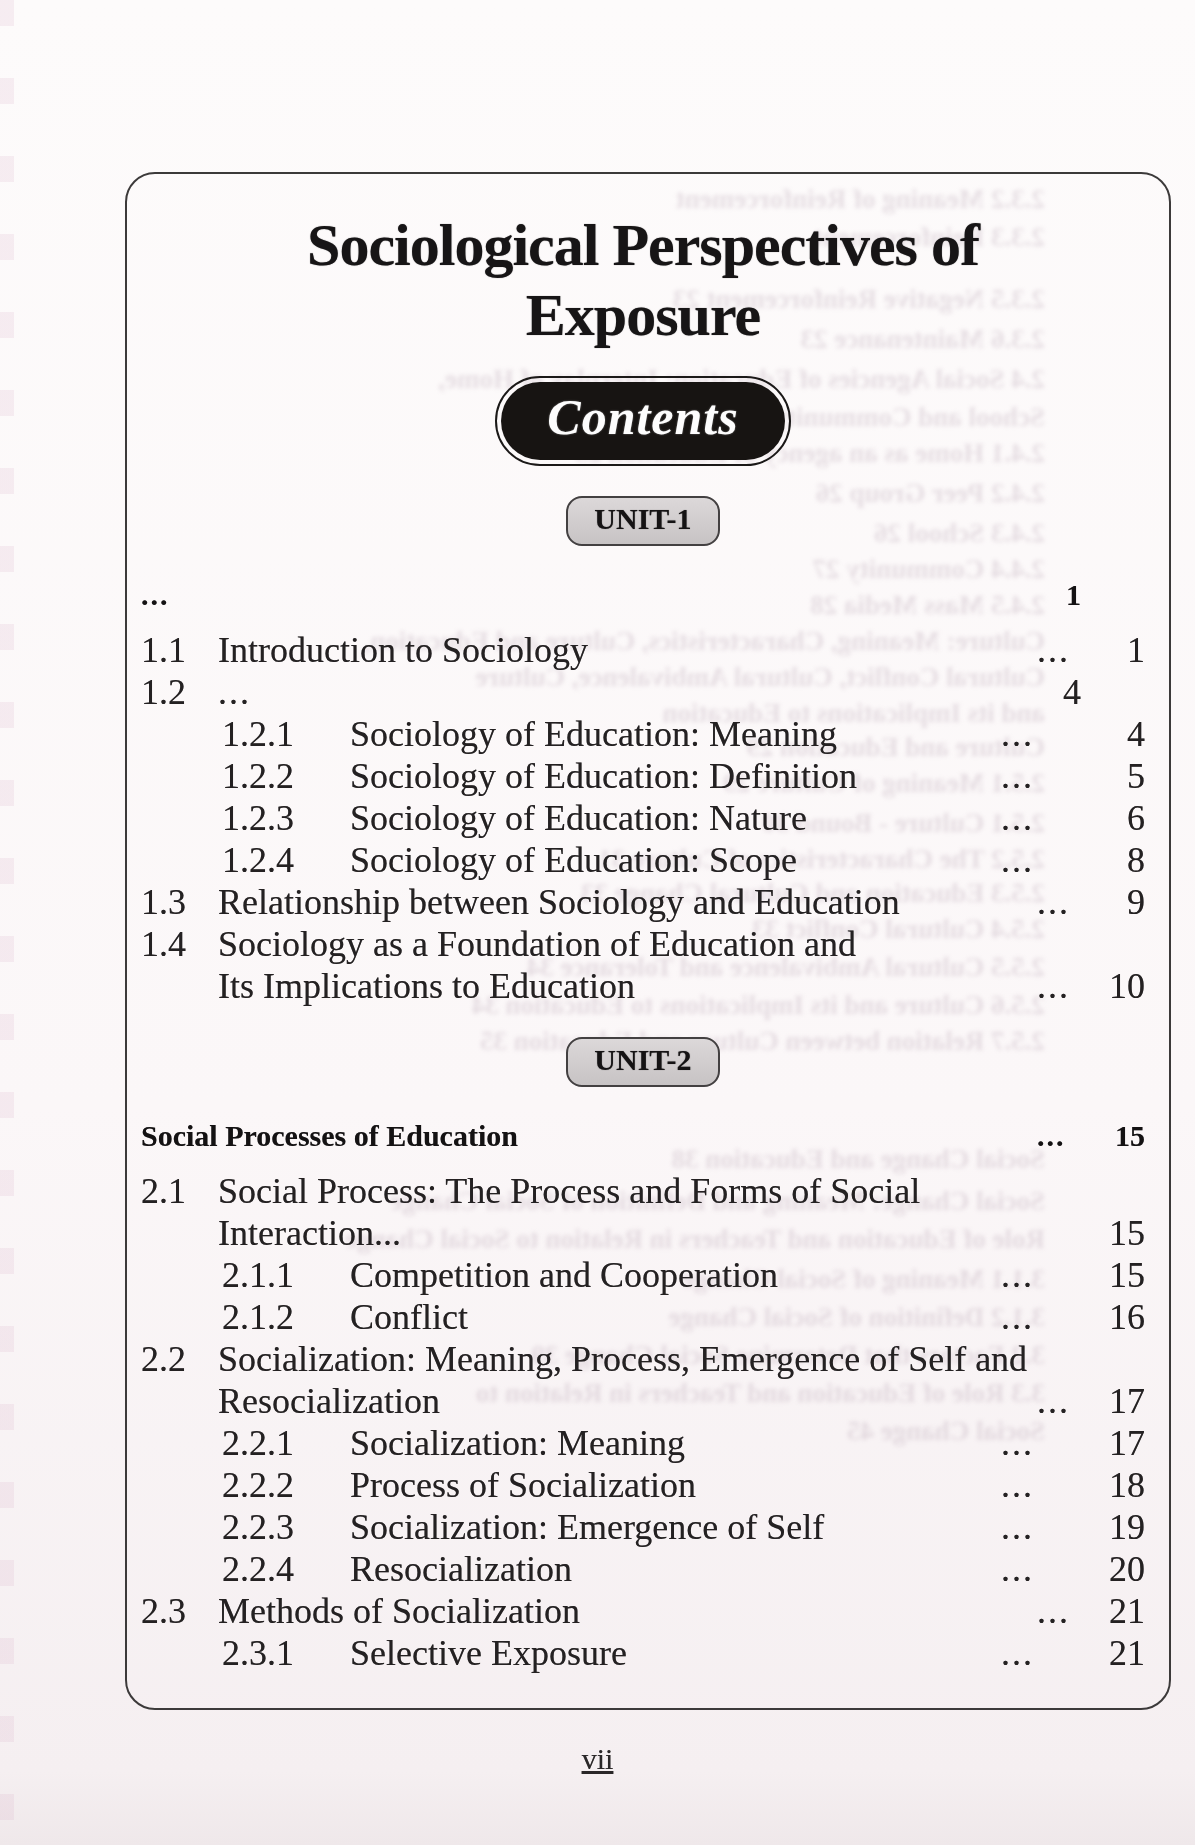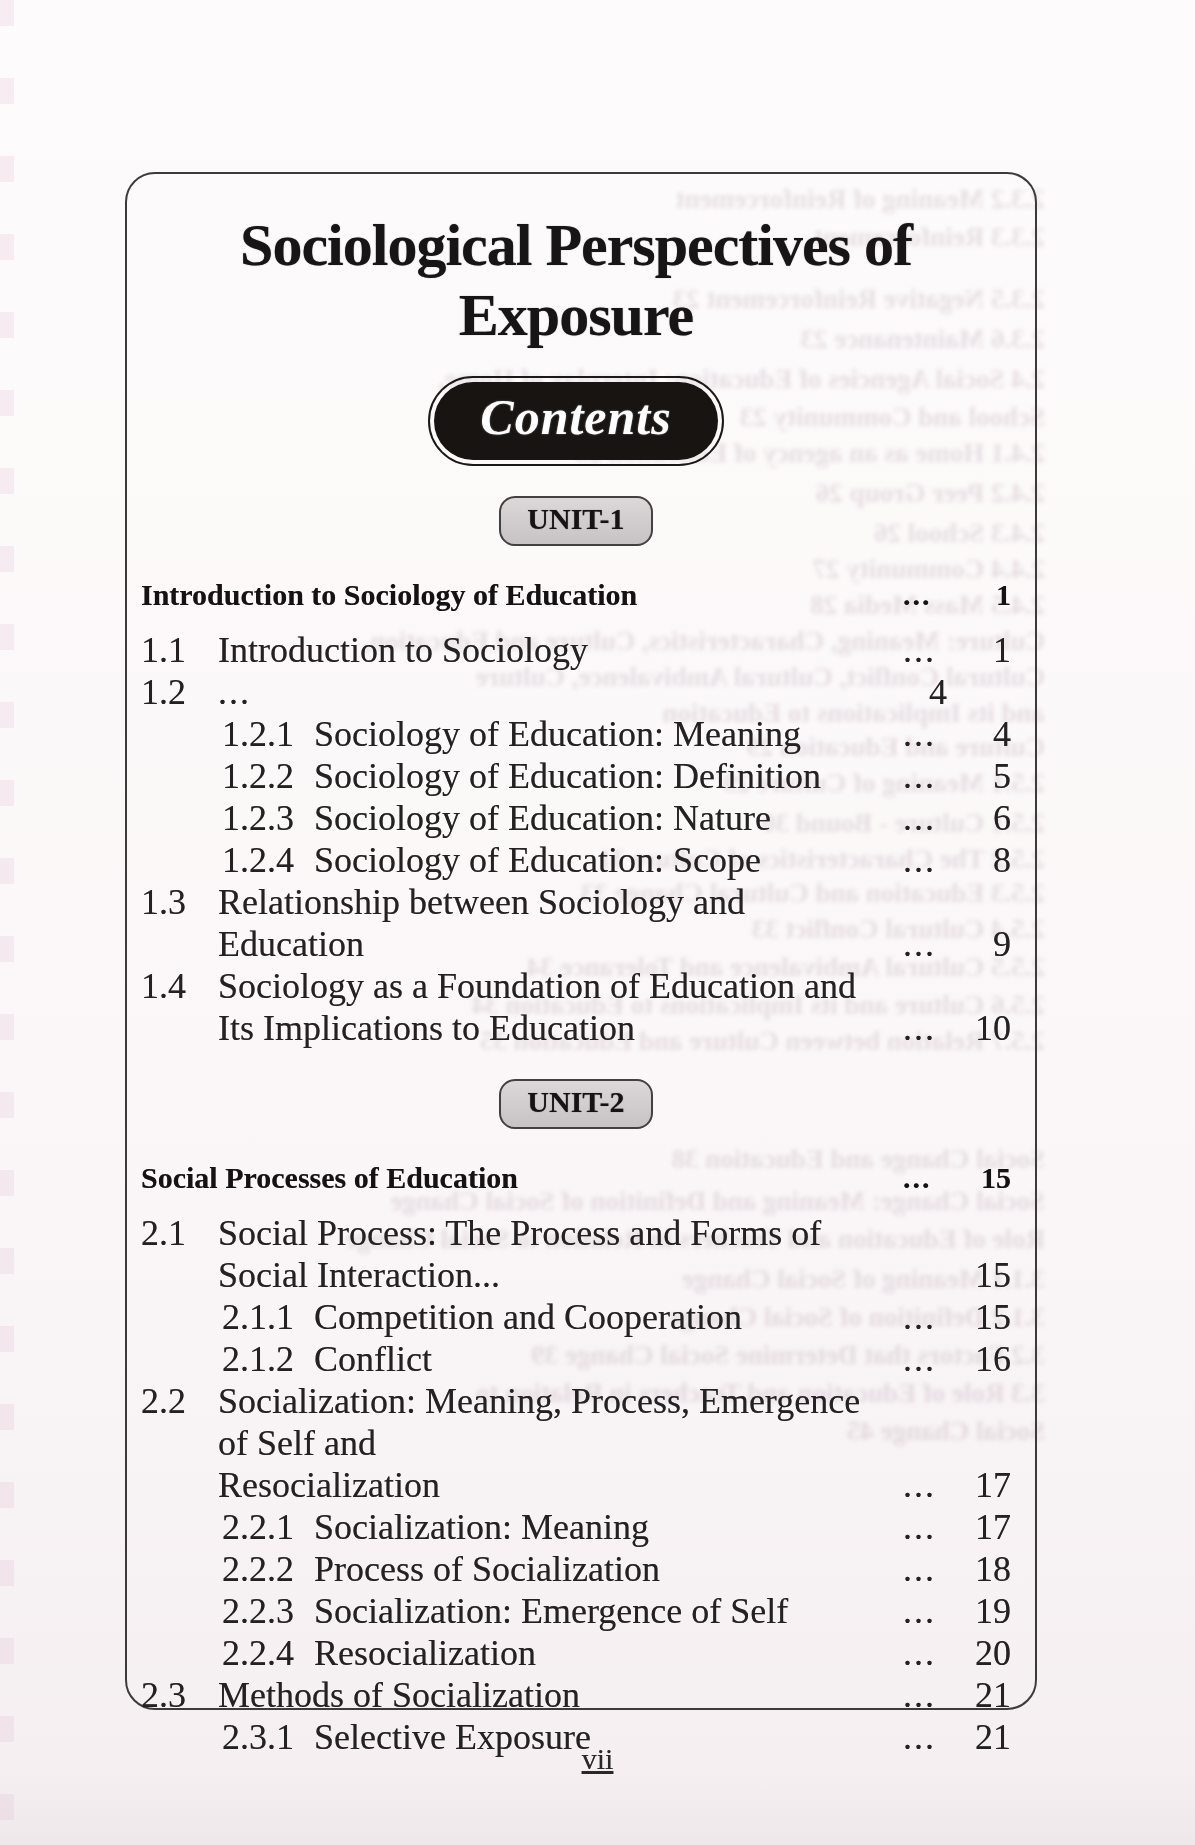--- a/index.html
+++ b/index.html
@@ -23,21 +23,21 @@
   .ghost-line{
     position:absolute;left:20px;width:900px;
     font-size:27px;line-height:34px;font-weight:bold;
     color:#b9a6b4;opacity:.34;
     transform:scaleX(-1);
     filter:blur(2px);
     white-space:nowrap;overflow:hidden;
   }
   
   .toc-box{
-    position:absolute;left:125px;top:172px;width:912px;height:1538px;
+    position:absolute;left:125px;top:172px;width:1046px;height:1538px;
     border:2.5px solid #3c3a3a;border-radius:30px;
     box-sizing:border-box;
     padding:26px 24px 0 14px;
     background:transparent;
   }
   .book-title{
     margin:10px 0 0;
     text-align:center;
     font-size:60px;line-height:1.17;letter-spacing:-1px;
     font-weight:bold;color:#171516;
@@ -67,21 +67,21 @@
     grid-template-columns:77px 1fr 44px 64px;
     font-size:36px;line-height:42px;
     color:#242122;
     text-shadow:0 0 .6px rgba(30,30,30,.5);
   }
   .row.head{
     grid-template-columns:1fr 44px 64px;
     font-weight:bold;font-size:30px;color:#141213;
     margin-bottom:13px;
   }
-  .row.lvl2{grid-template-columns:173px 1fr 44px 64px;}
+  .row.lvl2{grid-template-columns:173px 1fr 44px 64px;gap:36px;}
   .row.lvl2 .num{padding-left:81px;}
   .row .ttl{padding-right:6px;}
   .row .dots{align-self:end;letter-spacing:2px;}
   .row .pg{align-self:end;text-align:right;}
   .footer{
     position:absolute;left:0;top:1742px;width:100%;
     text-align:center;font-size:30px;color:#2a2728;
     text-shadow:0 0 .6px rgba(30,30,30,.5);
     text-decoration:underline;
   }
@@ -128,21 +128,20 @@
   <div class="toc-box">
     <h1 class="book-title"><span>Sociological Perspectives of</span><br><span>Exposure</span></h1>
 
     <div class="pill-wrap">
       <span class="contents-pill">Contents</span>
     </div>
 
     <div id="units">
         <div class="unit-badge">UNIT-1</div>
         <div class="row head">
-          <span class="ttl">Introduction to Sociology of Education</span>
           <span class="dots">...</span>
           <span class="pg">1</span>
         </div>
         <div class="row lvl1">
           <span class="num">1.1</span>
           <span class="ttl">Introduction to Sociology</span>
           <span class="dots">...</span>
           <span class="pg">1</span>
         </div>
         <div class="row lvl1">

